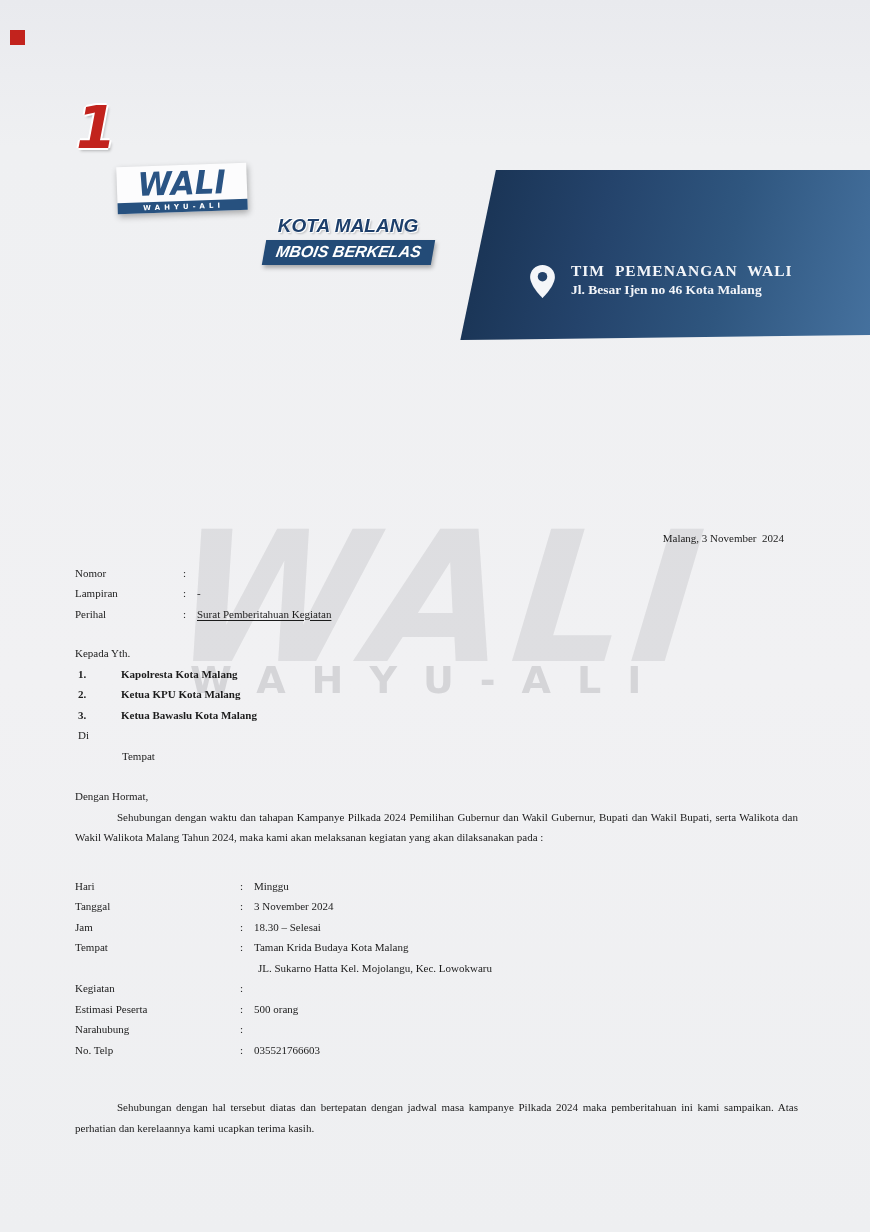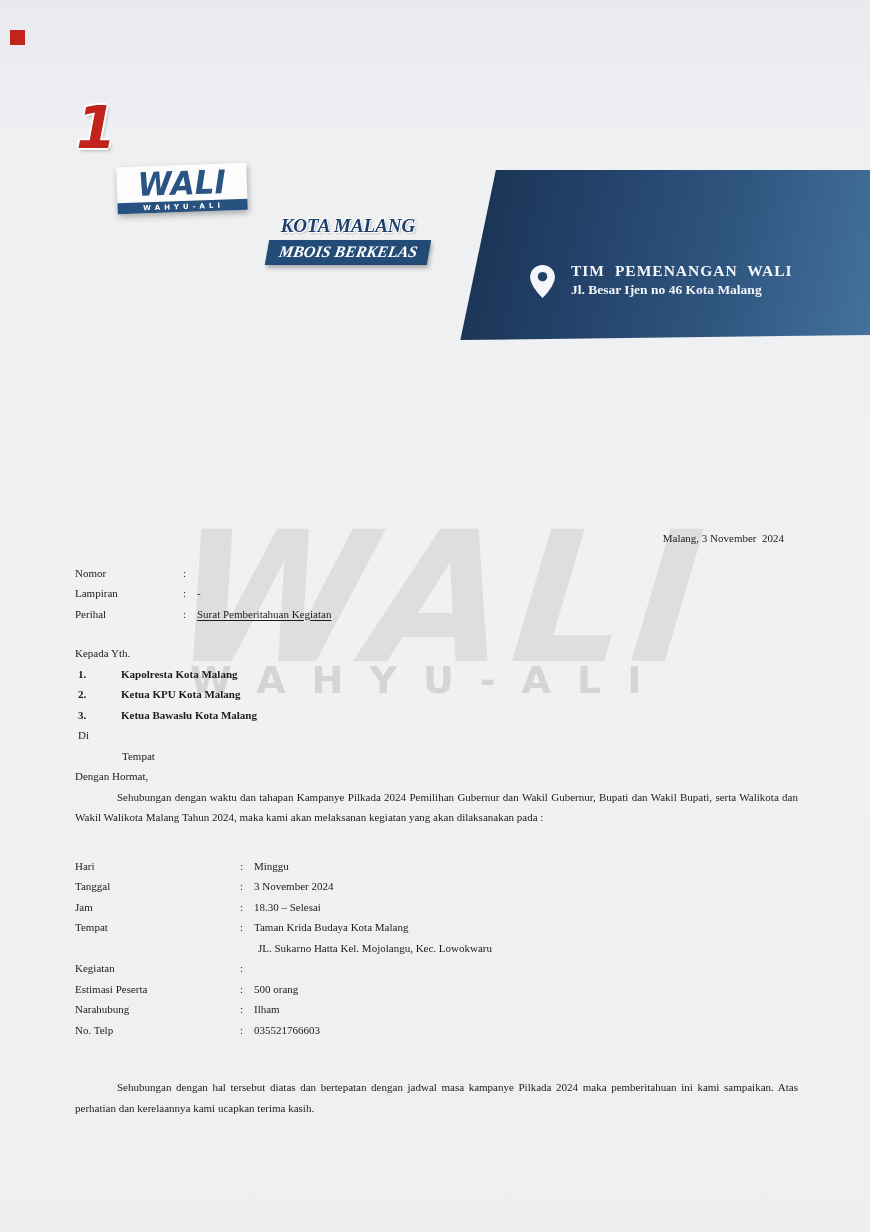--- a/index.html
+++ b/index.html
@@ -23,21 +23,21 @@
   .corner-mark{left:10px;top:30px;width:15px;height:15px;background:#c2231d;}
   .logo-one{left:76px;top:84px;font-family:"DejaVu Sans",sans-serif;font-weight:bold;
             font-style:italic;font-size:58px;line-height:58px;color:#c2231d;
             text-shadow:-2px 0 0 #fff,2px 0 0 #fff,0 2px 0 #fff,0 -2px 0 #fff,2px 3px 3px rgba(0,0,0,.25);}
   .wali-box{left:117px;top:92px;width:122px;background:#fcfcfd;transform:rotate(-2deg);
             box-shadow:1px 3px 6px rgba(0,0,0,.3);padding:2px 4px 0 4px;text-align:center;}
   .wali-main{font-family:"DejaVu Sans",sans-serif;font-weight:bold;font-style:italic;
              font-size:31px;line-height:33px;color:#2a5484;letter-spacing:0px;transform:scaleY(1.05);}
   .wali-strip{margin:1px -4px 0 -4px;background:#27517f;color:#fff;font-family:"DejaVu Sans",sans-serif;
               font-weight:bold;font-size:7px;letter-spacing:4px;padding:2px 0 1px 2px;}
-  .tagline{left:258px;top:95px;width:180px;text-align:center;font-family:Liberation Serif, serif;}
+  .tagline{left:258px;top:95px;width:180px;text-align:center;font-family:Liberation Sans, sans-serif;}
   .tag1{font-weight:bold;font-style:italic;font-size:19px;color:#1d3f6b;
         text-shadow:1px 1px 0 #fff,-1px -1px 0 #fff,2px 2px 2px rgba(0,0,0,.2);}
   .tag2{display:inline-block;margin-top:3px;background:#234b77;color:#fff;font-weight:bold;
         font-style:italic;font-size:16px;padding:3px 12px 4px 12px;transform:skewX(-10deg);
         box-shadow:2px 3px 4px rgba(0,0,0,.3);}
   .banner{left:452px;top:0;width:418px;height:170px;
           background:linear-gradient(103deg,#17304f 0%,#24436b 35%,#2f567f 65%,#45719e 100%);
           clip-path:polygon(10.5% 0,100% 0,100% 97%,2% 100%);}
   .banner-inner{position:absolute;left:78px;top:92px;display:flex;align-items:center;gap:16px;}
   .pin{margin-top:2px;}
@@ -48,21 +48,21 @@
   
   .letter{left:75px;top:188px;width:723px;font-size:11px;line-height:20.5px;}
   .date{text-align:right;padding-right:14px;}
   .meta{margin-top:14px;}
   .mrow{display:grid;grid-template-columns:108px 14px auto;}
   .ul{text-decoration:underline;text-underline-offset:2px;}
   .recip{margin-top:19px;}
   .rrow{display:grid;grid-template-columns:43px auto;font-weight:bold;margin-left:3px;}
   .di{margin-left:3px;}
   .tempat{margin-left:47px;}
-  .greet{}
+  .greet{margin-top:20px;}
   .para{text-align:justify;text-indent:42px;margin-top:0;}
   .details{margin-top:28px;}
   .drow{display:grid;grid-template-columns:165px 14px auto;}
   .closing{margin-top:37px;}
 </style>
 </head>
 <body>
 
 <div class="page">
 
@@ -168,21 +168,20 @@
         <span>:</span>
       </div>
       <div class="drow">
         <span>Estimasi Peserta</span>
         <span>:</span>
         <span>500 orang</span>
       </div>
       <div class="drow">
         <span>Narahubung</span>
         <span>:</span>
-        <span>Ilham</span>
       </div>
       <div class="drow">
         <span>No. Telp</span>
         <span>:</span>
         <span>035521766603</span>
       </div>
     </div>
 
     <p class="para closing">Sehubungan dengan hal tersebut diatas dan bertepatan dengan jadwal masa kampanye Pilkada 2024 maka pemberitahuan ini kami sampaikan. Atas perhatian dan kerelaannya kami ucapkan terima kasih.</p>
   </div>

